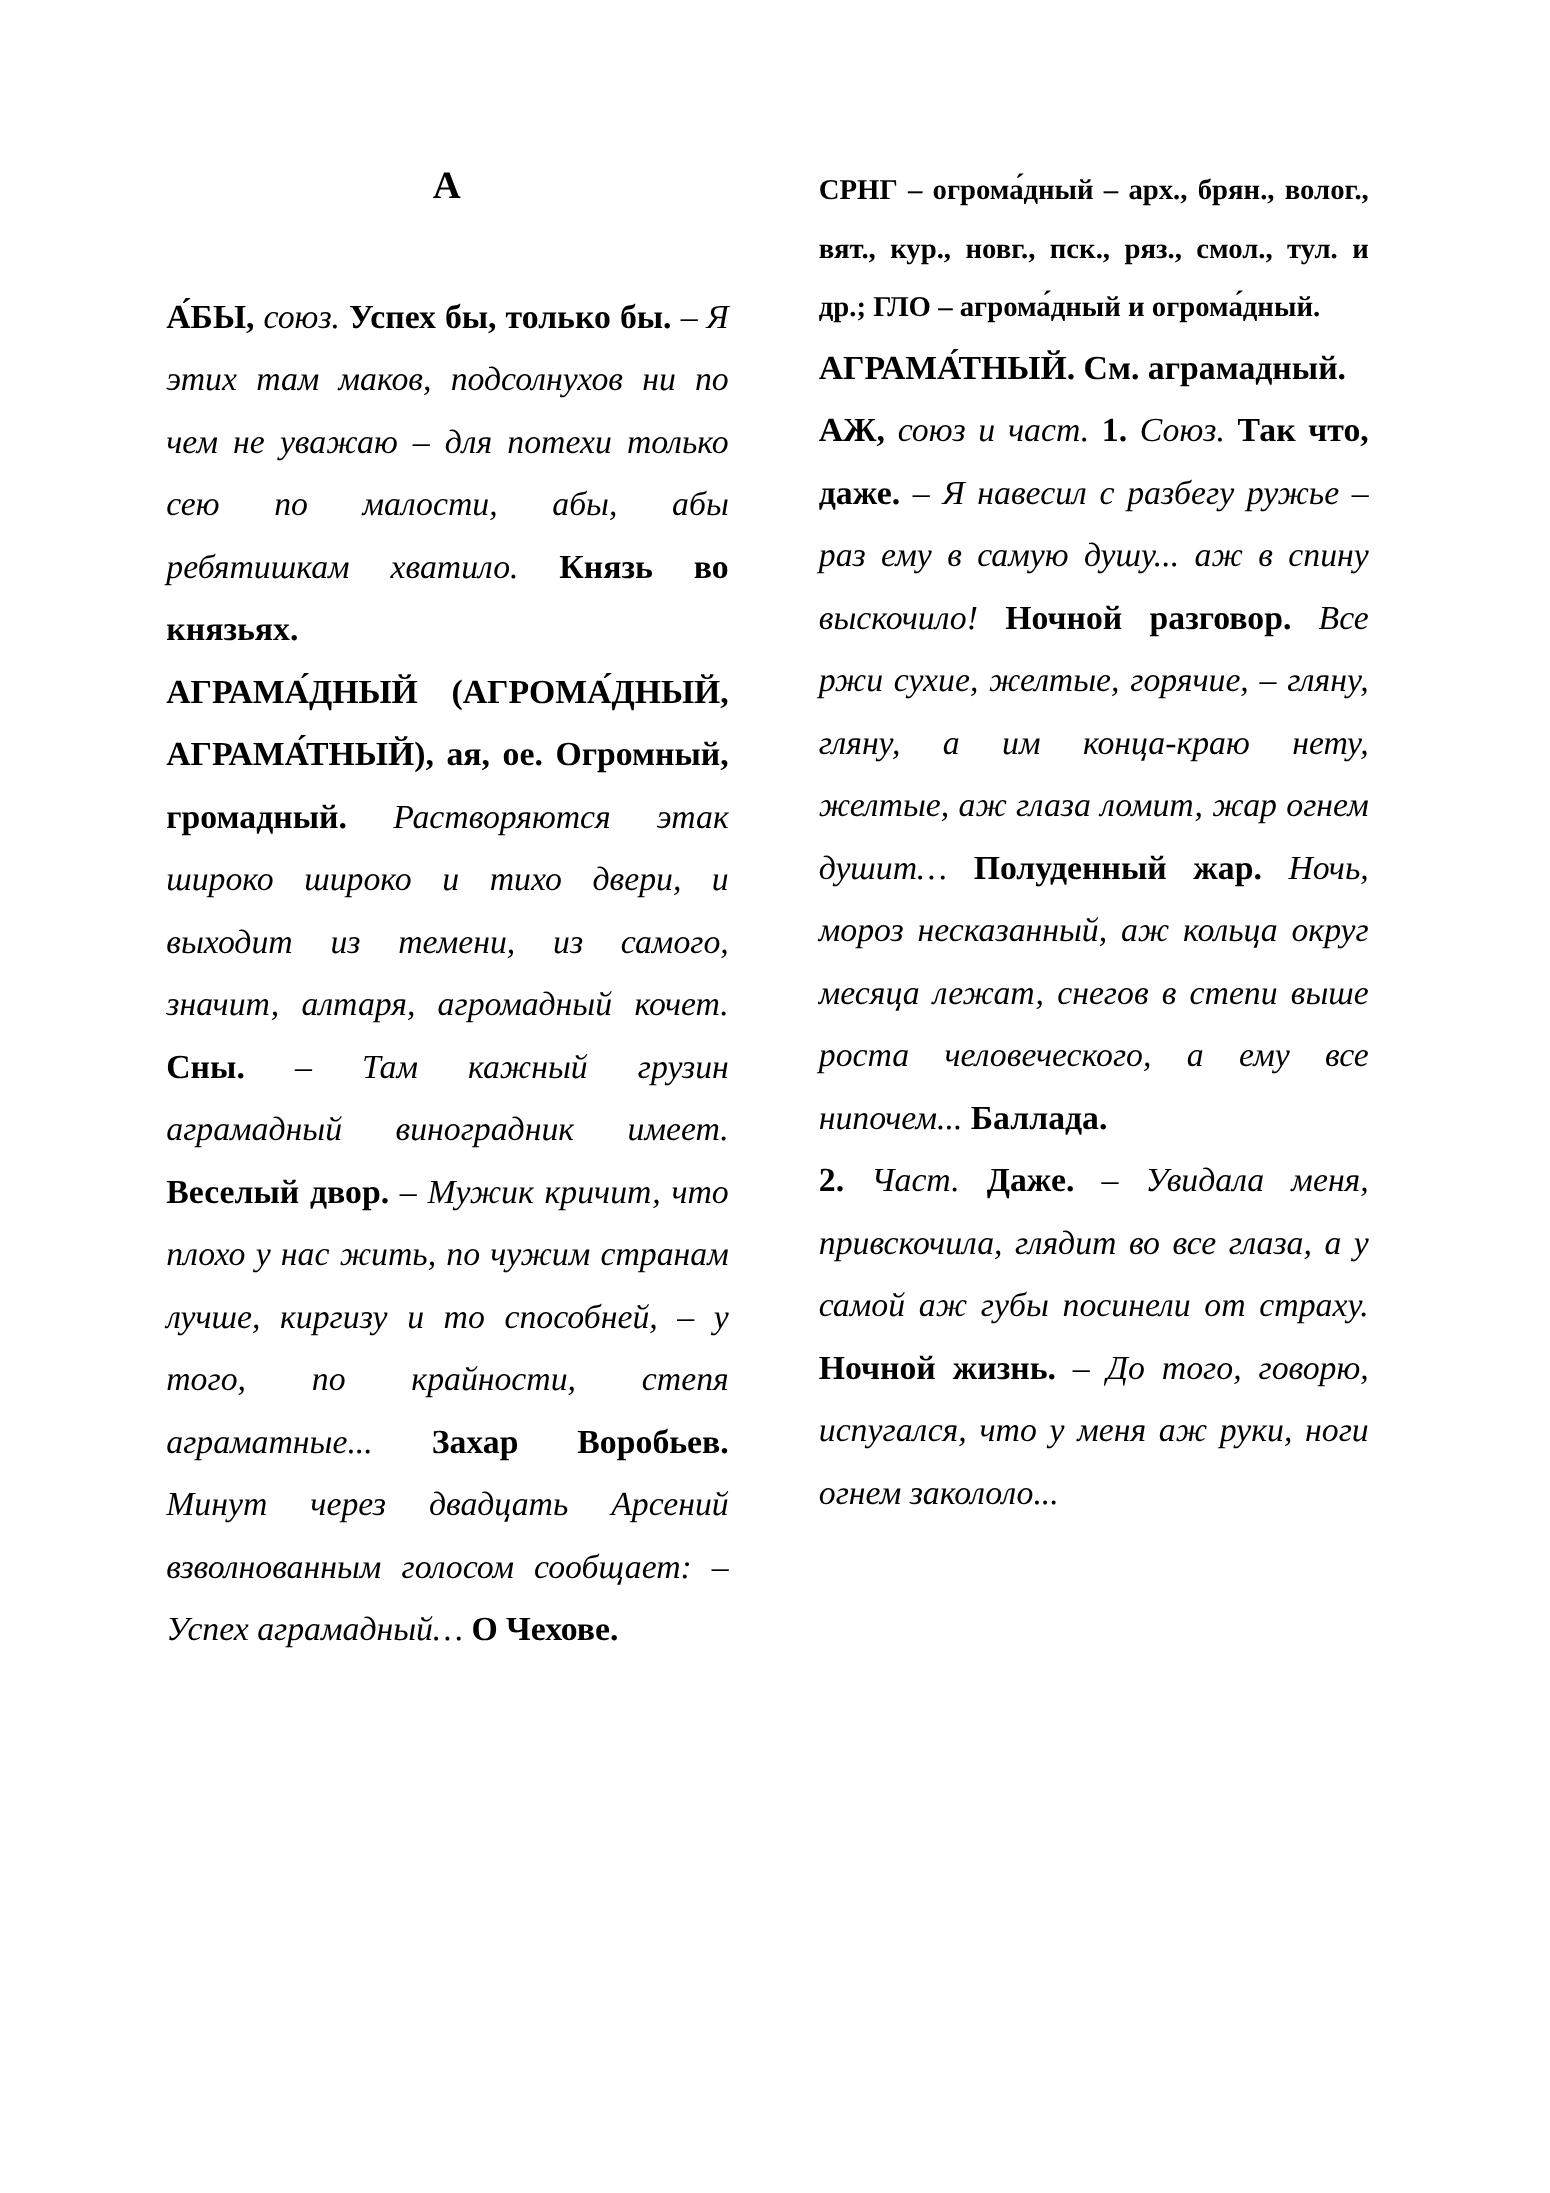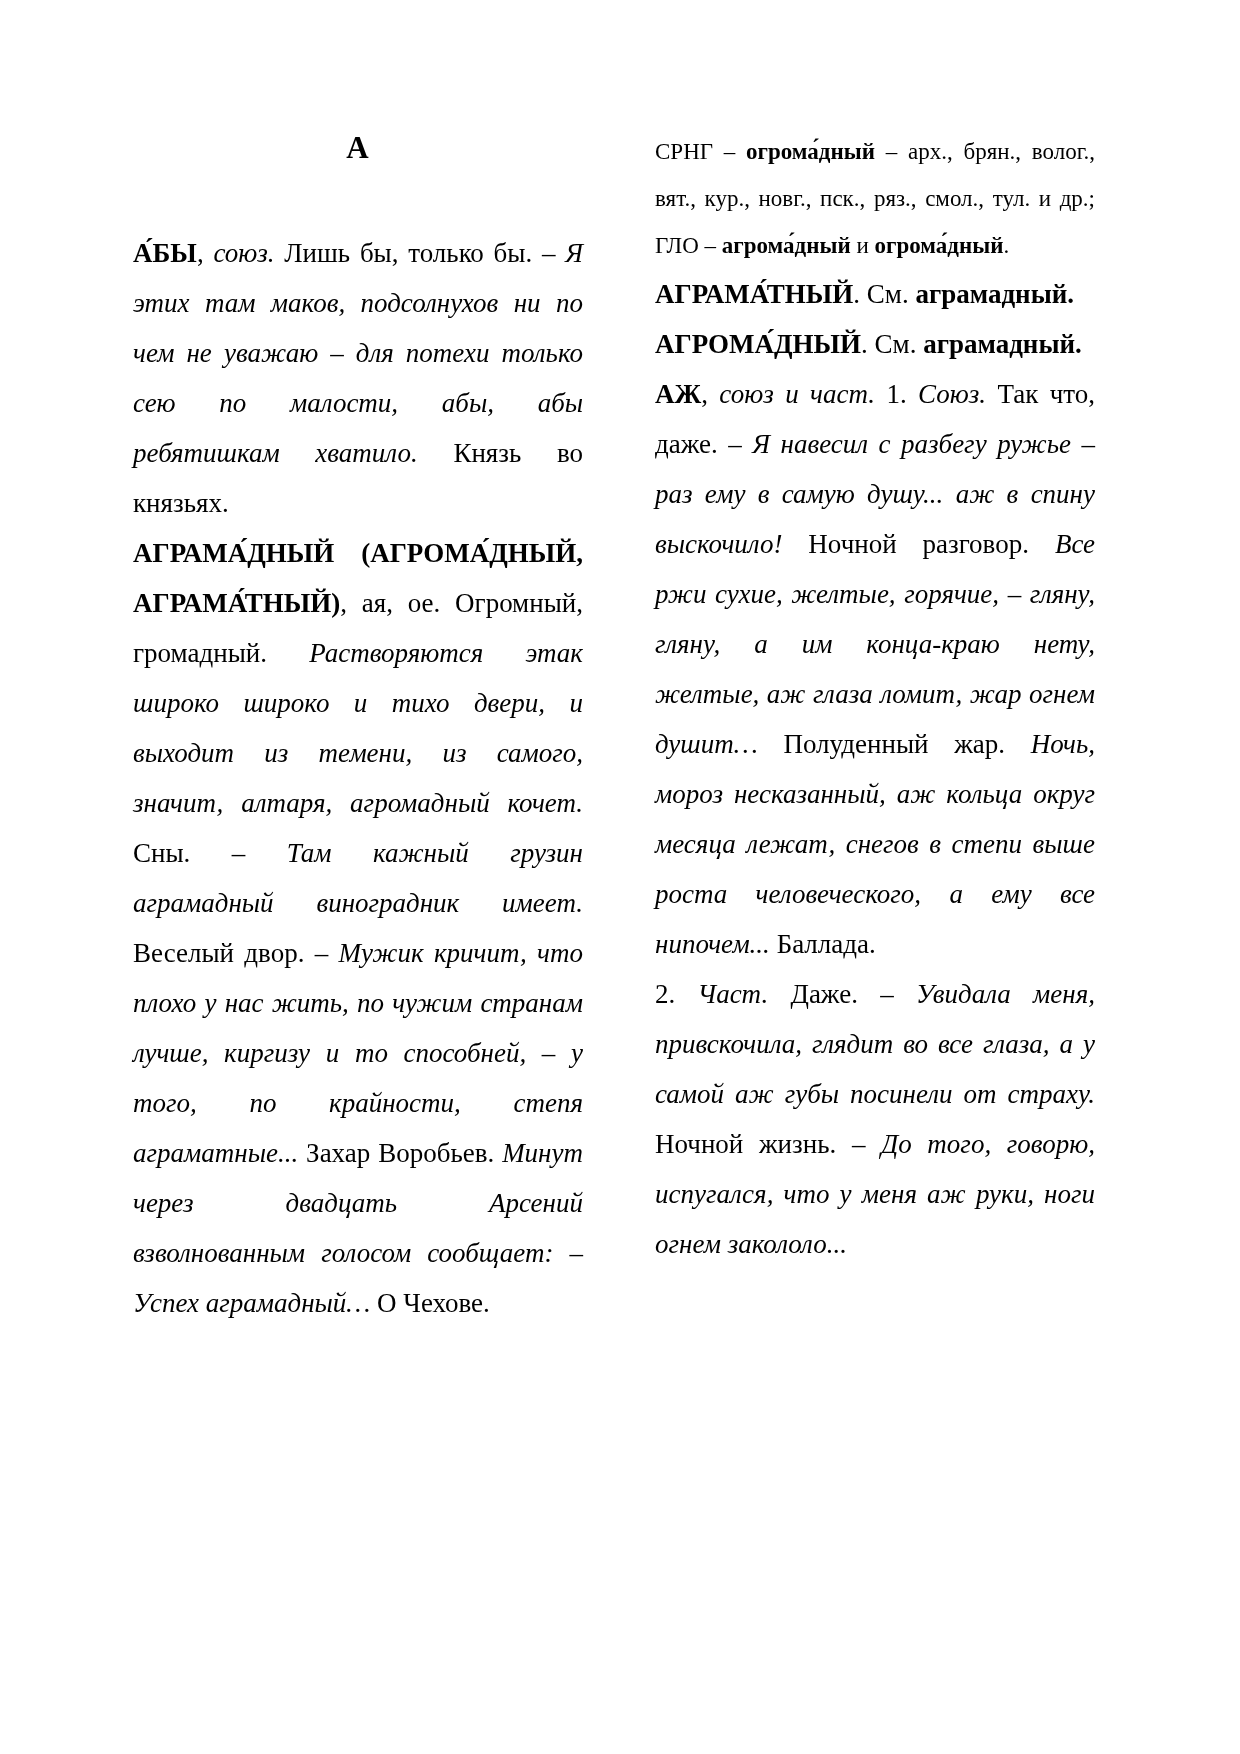--- a/index.html
+++ b/index.html
@@ -23,48 +23,47 @@
     margin-bottom: 60px;
     letter-spacing: 1px;
   }
   p.para {
     margin: 0;
     text-align: justify;
     text-justify: inter-word;
   }
   p.body   { font-size: 27px; line-height: 50px; }
   p.source { font-size: 23px; line-height: 47px; }
-  .run-r { font-style: normal; font-weight: normal; }
+  .run-r { font-style: normal; font-weight: bold; }
   .run-b { font-weight: bold; margin-top: 24px; }
   .run-i { font-style: italic; }
   .page-number {
     position: absolute;
     left: 0;
     width: 100%;
     top: 1618px;
     text-align: center;
     font-size: 27px;
     line-height: 40px;
   }
 </style>
 </head>
 <body>
 
 <div class="page">
   <div class="col col-left">
     <div class="section-letter">А</div>
     <div id="left-paragraphs">
-        <p class="para body"><span class="run-b">А́БЫ</span><span class="run-r">, </span><span class="run-i">союз.</span><span class="run-r"> Лишь бы, только бы. </span><span class="run-i">– Я этих там маков, подсолнухов ни по чем не уважаю – для потехи только сею по малости, абы, абы ребятишкам хватило.</span><span class="run-r"> Князь во князьях.</span></p>
+        <p class="para body"><span class="run-b">А́БЫ</span><span class="run-r">, </span><span class="run-i">союз.</span><span class="run-r"> Успех бы, только бы. </span><span class="run-i">– Я этих там маков, подсолнухов ни по чем не уважаю – для потехи только сею по малости, абы, абы ребятишкам хватило.</span><span class="run-r"> Князь во князьях.</span></p>
         <p class="para body"><span class="run-b">АГРАМА́ДНЫЙ (АГРОМА́ДНЫЙ, АГРАМА́ТНЫЙ)</span><span class="run-r">, ая, ое. Огромный, громадный. </span><span class="run-i">Растворяются этак широко широко и тихо двери, и выходит из темени, из самого, значит, алтаря, агромадный кочет.</span><span class="run-r"> Сны. </span><span class="run-i">– Там кажный грузин аграмадный виноградник имеет.</span><span class="run-r"> Веселый двор. </span><span class="run-i">– Мужик кричит, что плохо у нас жить, по чужим странам лучше, киргизу и то способней, – у того, по крайности, степя аграматные...</span><span class="run-r"> Захар Воробьев. </span><span class="run-i">Минут через двадцать Арсений взволнованным голосом сообщает: – Успех аграмадный…</span><span class="run-r"> О Чехове.</span></p>
       </div>
   </div>
 
   <div class="col col-right">
     <div id="right-paragraphs">
         <p class="para source"><span class="run-r">СРНГ – </span><span class="run-b">огрома́дный</span><span class="run-r"> – арх., брян., волог., вят., кур., новг., пск., ряз., смол., тул. и др.; ГЛО – </span><span class="run-b">агрома́дный</span><span class="run-r"> и </span><span class="run-b">огрома́дный</span><span class="run-r">.</span></p>
         <p class="para body"><span class="run-b">АГРАМА́ТНЫЙ</span><span class="run-r">. См. </span><span class="run-b">аграмадный.</span></p>
-        <p class="para body"><span class="run-b">АГРОМА́ДНЫЙ</span><span class="run-r">. См. </span><span class="run-b">аграмадный.</span></p>
         <p class="para body"><span class="run-b">АЖ</span><span class="run-r">, </span><span class="run-i">союз и част.</span><span class="run-r"> 1. </span><span class="run-i">Союз.</span><span class="run-r"> Так что, даже. </span><span class="run-i">– Я навесил с разбегу ружье – раз ему в самую душу... аж в спину выскочило!</span><span class="run-r"> Ночной разговор. </span><span class="run-i">Все ржи сухие, желтые, горячие, – гляну, гляну, а им конца-краю нету, желтые, аж глаза ломит, жар огнем душит…</span><span class="run-r"> Полуденный жар. </span><span class="run-i">Ночь, мороз несказанный, аж кольца округ месяца лежат, снегов в степи выше роста человеческого, а ему все нипочем...</span><span class="run-r"> Баллада.</span></p>
         <p class="para body"><span class="run-r">2. </span><span class="run-i">Част.</span><span class="run-r"> Даже. </span><span class="run-i">– Увидала меня, привскочила, глядит во все глаза, а у самой аж губы посинели от страху.</span><span class="run-r"> Ночной жизнь. </span><span class="run-i">– До того, говорю, испугался, что у меня аж руки, ноги огнем закололо...</span></p>
       </div>
   </div>
 
 </div>
 
 </body></html>

